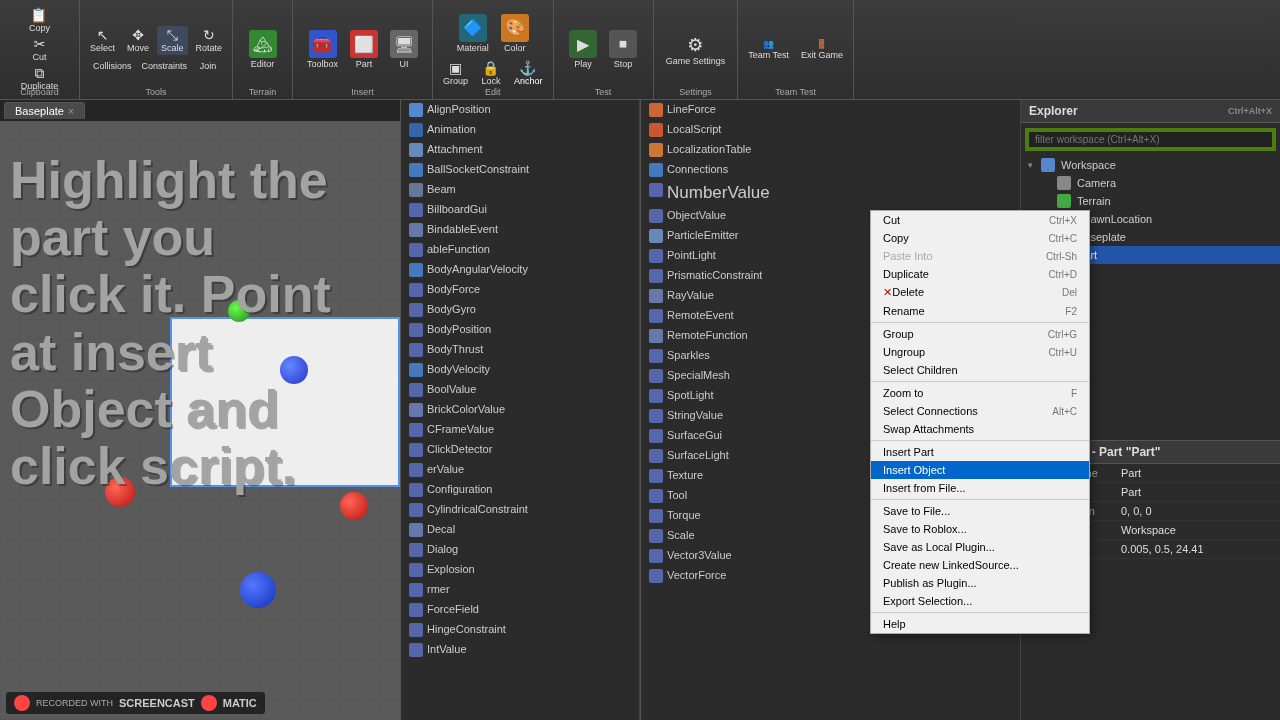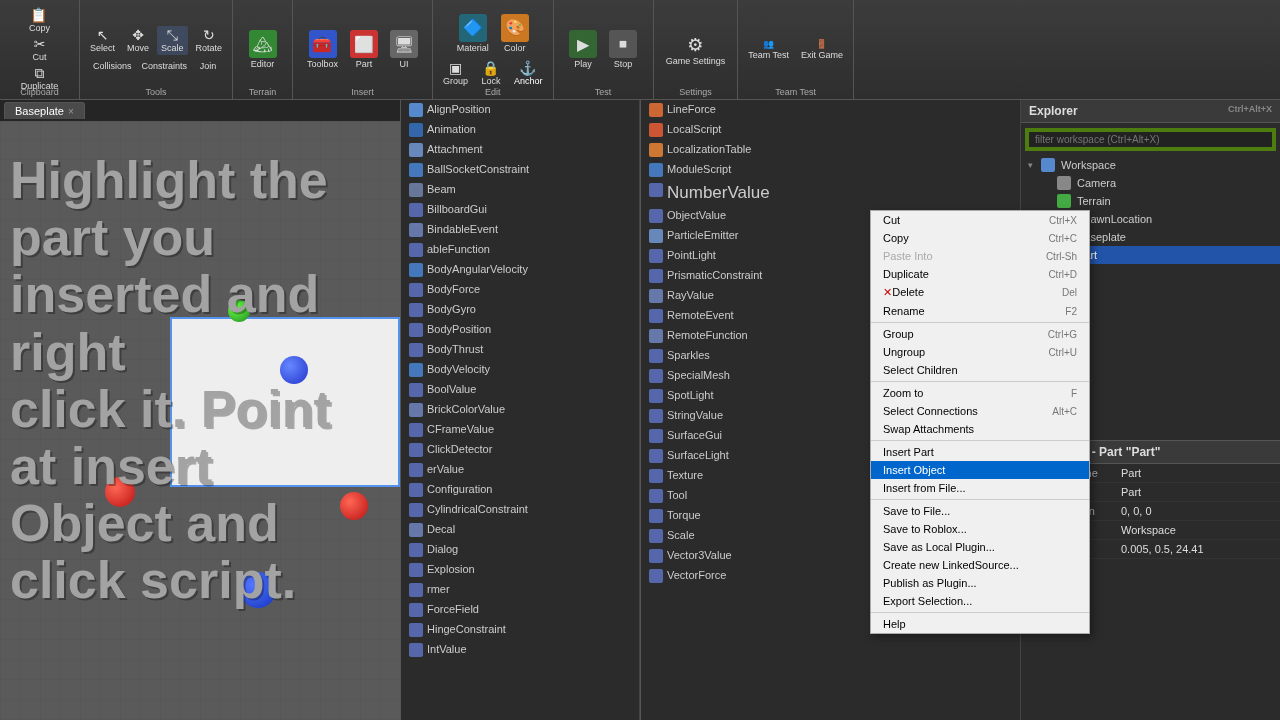--- a/index.html
+++ b/index.html
@@ -127,21 +127,21 @@
     .ctx-item.highlighted .ctx-shortcut { color: #cce; }
     .ctx-delete-icon { color: #cc0000; width: 14px; }
 
     
     #explorer-panel {
       position: absolute; top: 0; right: 0; width: 260px; height: 440px;
       background: #2b2b2b; border-left: 1px solid #444; z-index: 50;
     }
     .panel-header {
       background: #3a3a3a; padding: 4px 8px; font-size: 12px; font-weight: bold;
-      color: #ddd; border-bottom: 1px solid #555; display: flex; align-items: flex-start; justify-content: space-between;
+      color: #ddd; border-bottom: 1px solid #555; display: flex; align-items: center; justify-content: space-between;
     }
     .panel-search {
       background: #222; border: 4px solid #4d7c0f; color: #ccc;
       padding: 2px 6px; font-size: 10px; width: 100%; margin: 3px 0;
     }
     .tree-item {
       display: flex; align-items: center; padding: 2px 4px;
       font-size: 11px; color: #ccc; cursor: pointer; gap: 3px;
     }
     .tree-item.highlighted { background: #2255aa; color: white; }
@@ -350,25 +350,31 @@
 
   <div class="ball" style="left:280px;top:234px;width:28px;height:28px;background:radial-gradient(circle at 35% 35%, #6688ff, #2233cc);"></div>
 
   <div class="ball" style="left:105px;top:355px;width:30px;height:30px;background:radial-gradient(circle at 35% 35%, #ff6655, #bb1111);"></div>
   <div class="ball" style="left:340px;top:370px;width:28px;height:28px;background:radial-gradient(circle at 35% 35%, #ff6655, #bb1111);"></div>
 
   <div class="ball" style="left:240px;top:450px;width:36px;height:36px;background:radial-gradient(circle at 35% 35%, #5577ff, #1133bb);"></div>
 
   <div class="overlay-text">
     <div>Highlight the part you</div>
-    <div>inserted and right</div>
     <div>click it. Point at insert</div>
     <div>Object and click script.</div>
   </div>
 
+  <div class="watermark">
+    <div class="watermark-dot"></div>
+    <span style="font-size:9px;color:#aaa">RECORDED WITH</span>
+    <span style="font-size:11px;font-weight:bold;color:#ccc">SCREENCAST</span>
+    <div class="watermark-dot"></div>
+    <span style="font-size:11px;font-weight:bold;color:#ccc">MATIC</span>
+  </div>
 </div>
 
 <div id="insert-panel" style="position:absolute;top:100px;left:400px;width:240px;bottom:0;background:#2b2b2b;border-left:1px solid #555;overflow-y:auto;z-index:50;">
   <div id="insert-list">
       <div class="insert-item">
       <div class="item-icon" style="width:14px;height:14px;background:#5588cc;border-radius:2px;"></div>
       <span style="font-size:11px">AlignPosition</span>
     </div>
       <div class="insert-item">
       <div class="item-icon" style="width:14px;height:14px;background:#3366aa;border-radius:2px;"></div>
@@ -490,21 +496,21 @@
       <div class="insert-item">
       <div class="item-icon" style="width:14px;height:14px;background:#cc5533;border-radius:2px;"></div>
       <span style="font-size:11px">LocalScript</span>
     </div>
       <div class="insert-item">
       <div class="item-icon" style="width:14px;height:14px;background:#cc7733;border-radius:2px;"></div>
       <span style="font-size:11px">LocalizationTable</span>
     </div>
       <div class="insert-item">
       <div class="item-icon" style="width:14px;height:14px;background:#4477bb;border-radius:2px;"></div>
-      <span style="font-size:11px">ModuleScript</span>
+      <span style="font-size:11px">Connections</span>
     </div>
       <div class="insert-item">
       <div class="item-icon" style="width:14px;height:14px;background:#5566aa;border-radius:2px;"></div>
       <span style="font-size:17px">NumberValue</span>
     </div>
       <div class="insert-item">
       <div class="item-icon" style="width:14px;height:14px;background:#5566aa;border-radius:2px;"></div>
       <span style="font-size:11px">ObjectValue</span>
     </div>
       <div class="insert-item">

